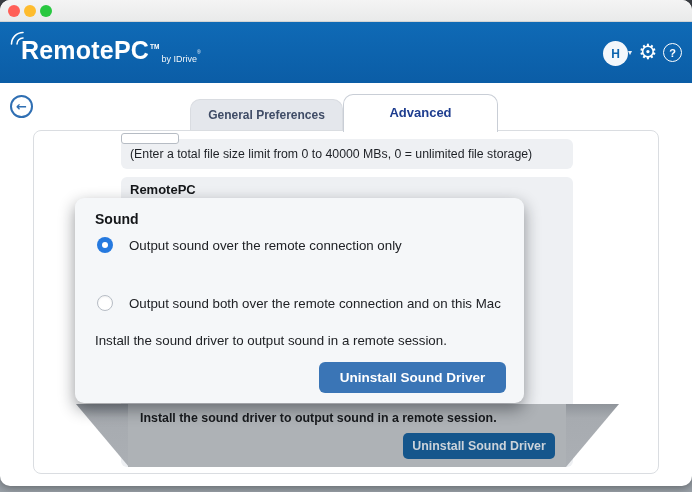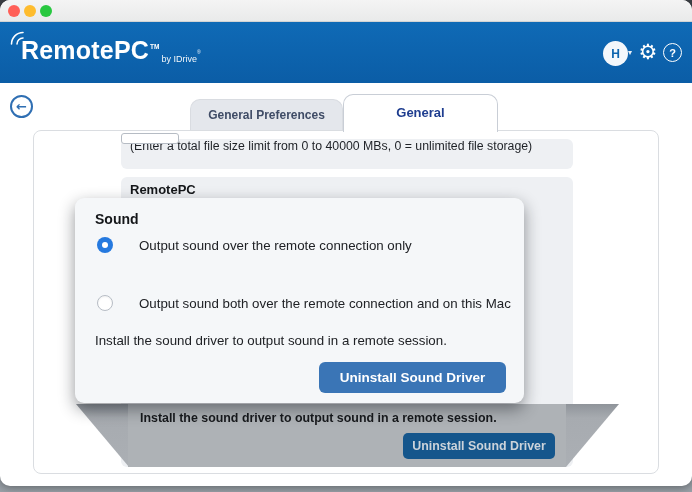--- a/index.html
+++ b/index.html
@@ -55,21 +55,21 @@
                  border:1px solid #d9dce1; border-bottom:none; color:#3f4c66; font-size:12px;
                  font-weight:600; line-height:30px; z-index:2; }
   .tab-advanced { left:343px; top:94px; width:155px; height:38px; background:#ffffff;
                   border:1px solid #c9ced6; border-bottom:none; color:#1e3d8f; font-size:13px;
                   font-weight:700; line-height:36px; z-index:3; }
 
   
   .card { position:absolute; left:33px; top:130px; width:626px; height:344px; background:#ffffff;
           border:1px solid #dadde1; border-radius:8px; z-index:1; overflow:hidden; }
   .panel { position:absolute; background:#eef0f3; border-radius:6px; }
-  .panel-filesize { left:87px; top:8px; width:452px; height:30px; display:flex; }
+  .panel-filesize { left:87px; top:8px; width:452px; height:30px; display:flex; align-items:center; }
   .panel-filesize span { padding-left:9px; font-size:12.3px; color:#1e2126; }
   .input-sliver { position:absolute; left:87px; top:2px; width:58px; height:11px; background:#ffffff;
                   border:1px solid #b6bcc4; border-radius:3px; }
   .panel-uninstall { left:87px; top:46px; width:452px; height:290px; }
   .uninstall-heading { position:absolute; left:9px; top:5px; font-size:13px; font-weight:700; color:#141619; }
 
   
   .trapezoid-shadow { position:absolute; left:42px; top:273px; width:543px; height:63px;
                       background:linear-gradient(180deg,#8f949a 0%,#a7abb0 22%,#abafb4 100%);
                       clip-path:polygon(0 0, 100% 0, calc(100% - 53px) 100%, 53px 100%); }
@@ -83,21 +83,21 @@
   .modal { position:absolute; left:75px; top:198px; width:449px; height:205px; background:#f5f7f9;
            border-radius:9px; box-shadow:0 6px 16px rgba(15,20,26,.45); z-index:10; }
   .modal-heading { position:absolute; left:20px; top:13px; font-size:14px; font-weight:700; color:#141619; }
   .option { position:absolute; left:22px; height:18px; display:flex; align-items:center; cursor:pointer; }
   .option.o1 { top:38px; } .option.o2 { top:67px; } .option.o3 { top:96px; }
   .radio { width:16px; height:16px; border-radius:50%; flex:0 0 16px; position:relative; }
   .radio.unselected { background:#ffffff; border:1px solid #b7bdc5; box-shadow:inset 0 1px 2px rgba(0,0,0,.06); }
   .radio.selected { background:#2579df; }
   .radio.selected::after { content:""; position:absolute; left:5px; top:5px; width:6px; height:6px;
                            border-radius:50%; background:#ffffff; }
-  .option-label { margin-left:26px; font-size:13.3px; color:#202226; }
+  .option-label { margin-left:16px; font-size:13.3px; color:#202226; }
   .modal-note { position:absolute; left:20px; top:135px; font-size:13.3px; color:#202226; }
   .modal-btn { position:absolute; right:18px; top:164px; width:187px; height:31px; background:#3a75b6;
                border:none; border-radius:6px; color:#ffffff; font-size:13.5px; font-weight:600;
                font-family:inherit; cursor:pointer; }
 </style>
 </head>
 <body>
 
 <div class="page">
   <div class="window">
@@ -120,21 +120,21 @@
         <span>H</span>
       </div>
       <span class="caret"></span>
       <span class="gear"></span>
       <span class="help"></span>
     </div>
 
     <div class="back-button"></div>
 
     <div class="tab tab-general">General Preferences</div>
-    <div class="tab tab-advanced">General</div>
+    <div class="tab tab-advanced">Advanced</div>
 
     <div class="card">
       <div class="panel panel-filesize">
         <span>(Enter a total file size limit from 0 to 40000 MBs, 0 = unlimited file storage)</span>
       </div>
       <div class="input-sliver"></div>
 
       <div class="panel panel-uninstall">
         <div class="uninstall-heading">RemotePC</div>
       </div>

